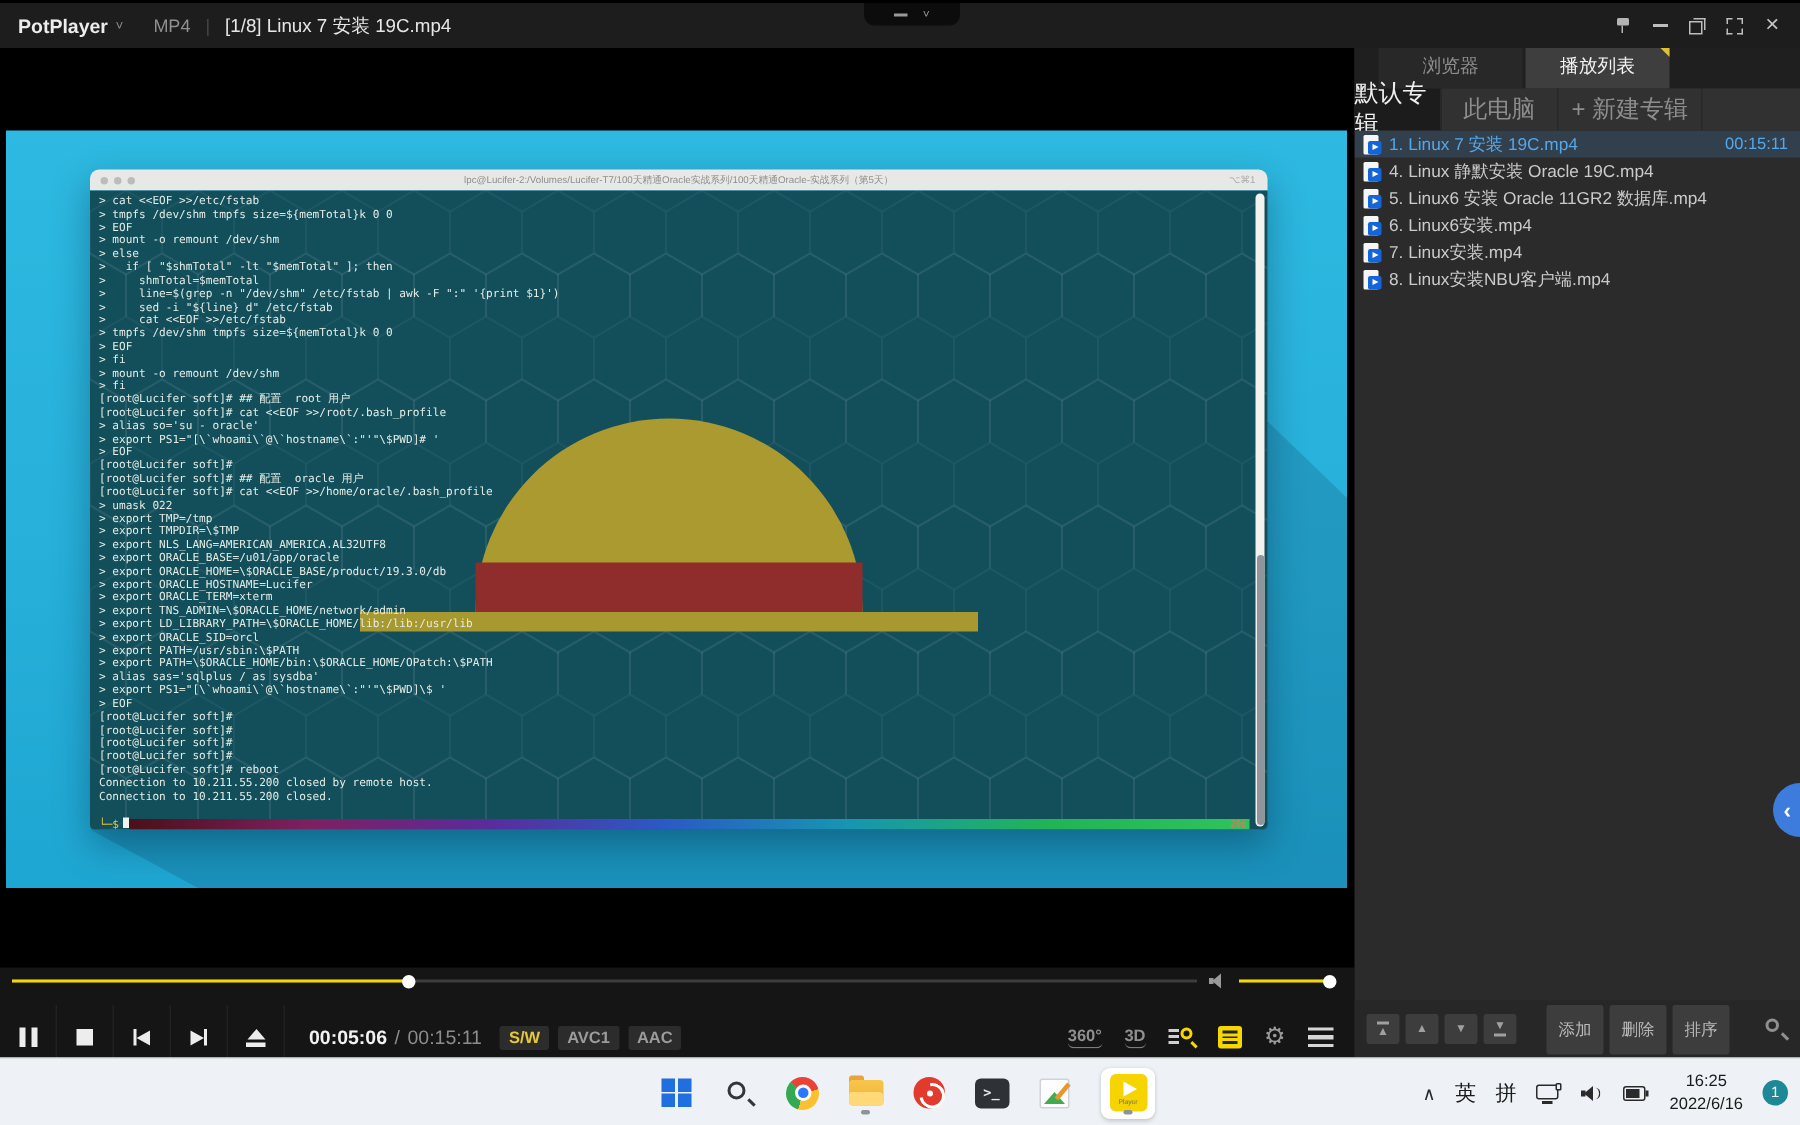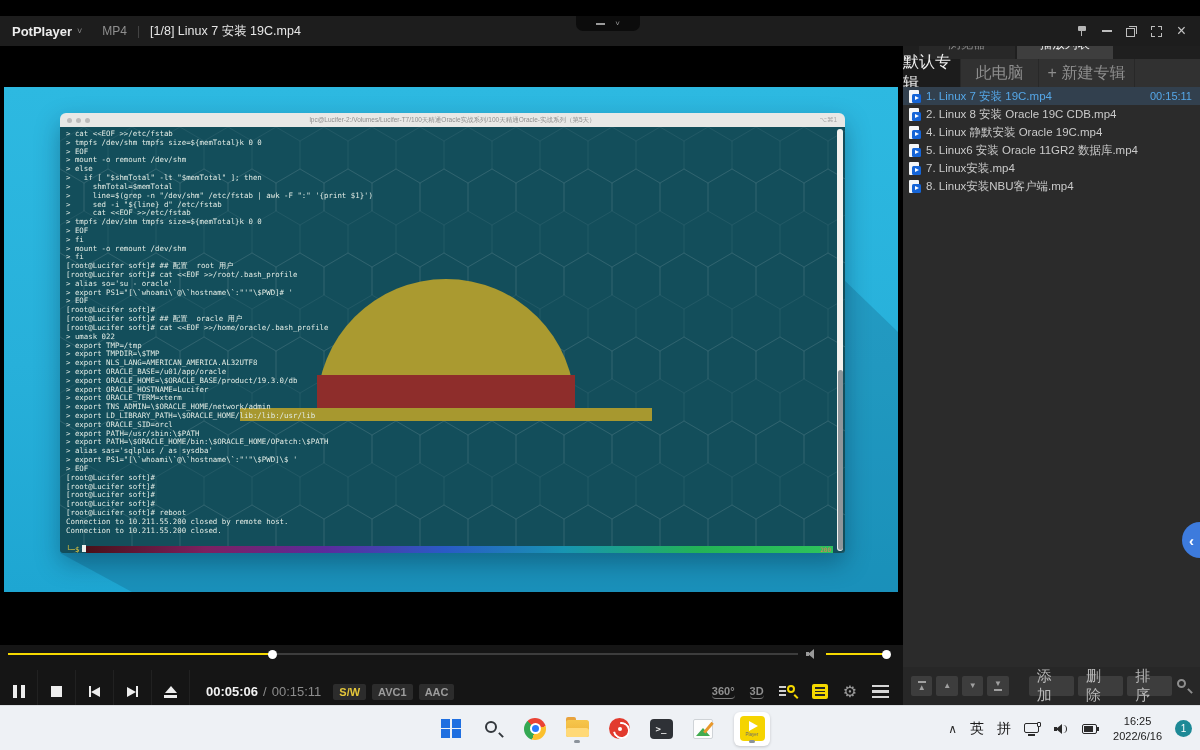--- a/index.html
+++ b/index.html
@@ -1,20 +1,20 @@
 <!DOCTYPE html>
 <html><head>
 <meta charset="utf-8">
 <style>
   * { box-sizing: border-box; margin: 0; padding: 0; }
   html,body { width:1200px; height:750px; overflow:hidden; background:#000;
     font-family:"Liberation Sans", sans-serif; }
 
   
-  #titlebar { position:absolute; left:0; top:16px; width:1200px; height:30px;
+  #titlebar { position:absolute; left:0; top:2px; width:1200px; height:30px;
     background:#1d1d1d; display:flex; align-items:center; z-index:30; }
   .tb-app { color:#ededed; font-size:13px; font-weight:bold; margin-left:12px; }
   .tb-chev { color:#8a8a8a; font-size:9px; margin-left:5px; }
   .tb-format { color:#8f8f8f; font-size:12px; margin-left:20px; }
   .tb-sep { color:#474747; font-size:12px; margin:0 10px; }
   .tb-title { color:#e6e6e6; font-size:12.5px; }
   #top-notch { position:absolute; left:576px; top:0; width:64px; height:15px;
     background:#0c0c0c; border-radius:0 0 7px 7px; display:flex; align-items:center;
     justify-content:center; gap:10px; color:#9a9a9a; }
   #top-notch .dash { width:9px; height:2px; background:#9a9a9a; }
@@ -158,22 +158,22 @@
   .pl-icon .box { position:absolute; right:0; bottom:0; width:9px; height:9px; background:#1565d8;
     border-radius:1.5px; display:flex; align-items:center; justify-content:center; }
   .pl-icon .box i { border-left:4px solid #fff; border-top:2.5px solid transparent; border-bottom:2.5px solid transparent; margin-left:1px; }
   .pl-label { flex:1; white-space:nowrap; overflow:hidden; text-overflow:ellipsis; }
   .pl-dur { font-size:11px; }
   #pl-footer { position:absolute; left:0; bottom:0; right:0; height:38px; background:#272727;
     display:flex; align-items:center; padding:0 8px; gap:4px; }
   .sq-btn { width:22px; height:20px; background:#3d3d3d; border-radius:2px; color:#a0a0a0;
     display:flex; flex-direction:column; align-items:center; justify-content:center; font-size:8px; line-height:8px; }
   .sq-btn .bar { width:8px; height:1.6px; background:#a0a0a0; margin:1px 0; }
-  .txt-btn { height:20px; padding:0 8px; background:#3d3d3d; border-radius:2px; color:#b8b8b8;
-    font-size:15px; display:flex; align-items:center; }
+  .txt-btn { height:33px; padding:0 8px; background:#3d3d3d; border-radius:2px; color:#b8b8b8;
+    font-size:11px; display:flex; align-items:center; }
   .txt-btn.first { margin-left:16px; }
   .ft-search { margin-left:auto; position:relative; width:16px; height:16px; }
   .ft-search .c { position:absolute; left:1px; top:1px; width:9px; height:9px; border:2px solid #8f8f8f; border-radius:50%; }
   .ft-search .h { position:absolute; right:1px; bottom:0; width:2px; height:6px; background:#8f8f8f; transform:rotate(-45deg); }
 
   
   #edge-handle { position:absolute; left:1182px; top:522px; width:36px; height:36px; border-radius:50%;
     background:#3d7bdd; z-index:40; display:flex; align-items:center; }
   #edge-handle span { color:#fff; font-size:15px; font-weight:bold; margin-left:7px; }
 
@@ -459,54 +459,54 @@
       <span class="pl-icon">
         <span class="page"></span>
           <span class="box">
             <i></i>
           </span>
       </span>
       <span class="pl-label">1. Linux 7 安装 19C.mp4</span>
       <span class="pl-dur">00:15:11</span>
     </div>
 
+
+
     <div class="pl-row">
       <span class="pl-icon">
         <span class="page"></span>
           <span class="box">
             <i></i>
           </span>
       </span>
-      <span class="pl-label">2. Linux 8 安装 Oracle 19C CDB.mp4</span>
+      <span class="pl-label">4. Linux 静默安装 Oracle 19C.mp4</span>
       <span class="pl-dur"></span>
     </div>
-
 
     <div class="pl-row">
       <span class="pl-icon">
         <span class="page"></span>
           <span class="box">
             <i></i>
           </span>
       </span>
-      <span class="pl-label">4. Linux 静默安装 Oracle 19C.mp4</span>
+      <span class="pl-label">5. Linux6 安装 Oracle 11GR2 数据库.mp4</span>
       <span class="pl-dur"></span>
     </div>
 
     <div class="pl-row">
       <span class="pl-icon">
         <span class="page"></span>
           <span class="box">
             <i></i>
           </span>
       </span>
-      <span class="pl-label">5. Linux6 安装 Oracle 11GR2 数据库.mp4</span>
+      <span class="pl-label">6. Linux6安装.mp4</span>
       <span class="pl-dur"></span>
     </div>
-
 
     <div class="pl-row">
       <span class="pl-icon">
         <span class="page"></span>
           <span class="box">
             <i></i>
           </span>
       </span>
       <span class="pl-label">7. Linux安装.mp4</span>
       <span class="pl-dur"></span>

